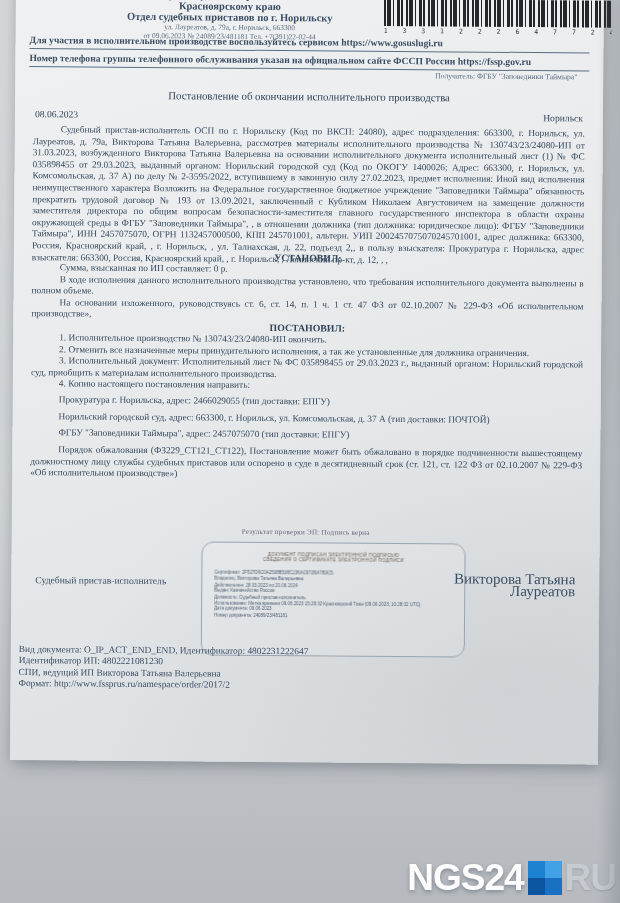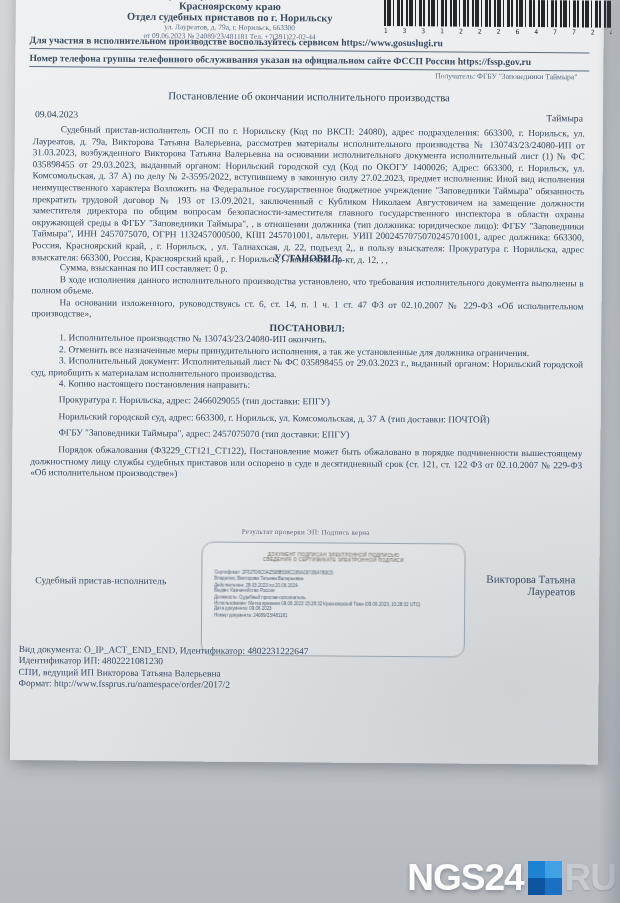--- a/index.html
+++ b/index.html
@@ -39,21 +39,21 @@
   .center-head{left:0;width:100%;text-align:center;font-weight:bold;font-size:9.8px;color:#31445a;}
   .addr-line{text-indent:28px;text-align:left;margin-top:4.5px;}
   .ep-result{left:0;top:542px;width:100%;text-align:center;font-size:7px;color:#5d6478;letter-spacing:.3px;}
   .stamp{left:190px;top:556px;width:262px;height:112px;border:1.2px solid #98a4ae;border-radius:12px;
     background:rgba(255,255,255,.12);filter:blur(.22px);}
   .stamp-header{margin:9px 8px 0 8px;text-align:center;font-family:"Liberation Sans",sans-serif;
     font-size:6px;line-height:6.6px;color:#6e6052;letter-spacing:.4px;transform:scale(.78);transform-origin:top center;}
   .stamp-body{margin:5px 0 0 12px;font-family:"Liberation Sans",sans-serif;font-size:6.2px;line-height:8.4px;
     color:#4d5e6f;transform:scale(.72);transform-origin:top left;width:138%;}
   .sig-left{left:24px;top:590px;font-size:9.6px;color:#3a4d63;}
-  .sig-right{right:24px;top:586px;font-size:11px;color:#3a4d63;text-align:right;line-height:11.5px;}
+  .sig-right{right:24px;top:586px;font-size:15px;color:#3a4d63;text-align:right;line-height:11.5px;}
   .footerblock{left:8px;top:660px;font-size:9.4px;line-height:11.4px;color:#3a4d63;}
   .ngs-logo{position:absolute;right:4px;bottom:4px;display:flex;align-items:center;
     font-family:"Liberation Sans",sans-serif;font-weight:bold;font-size:37px;letter-spacing:-1px;}
   .ngs-left{color:#fdfdfd;text-shadow:0 2px 4px rgba(30,40,60,.35);}
   .ngs-sq{width:34px;height:34px;margin:0 3px 0 4px;display:grid;grid-template-columns:1fr 1fr;grid-template-rows:1fr 1fr;}
   .ngs-right{color:#c6cbd0;text-shadow:0 1px 2px rgba(30,40,60,.18);}
 </style>
 </head>
 <body>
 
@@ -73,22 +73,22 @@
   </div>
 
   <div class="abs notice" style="top:50px;">Для участия в исполнительном производстве воспользуйтесь сервисом https://www.gosuslugi.ru</div>
   <div class="abs notice" style="top:68px;">Номер телефона группы телефонного обслуживания указан на официальном сайте ФССП России https://fssp.gov.ru</div>
 
   <div class="abs recipient">Получатель: ФГБУ "Заповедники Таймыра"</div>
 
   <div class="abs title">Постановление об окончании исполнительного производства</div>
 
   <div class="abs daterow">
-    <span>09.04.2023</span>
-    <span class="city">Таймыра</span>
+    <span>08.06.2023</span>
+    <span class="city">Норильск</span>
   </div>
 
   <div class="abs bodytext indent" style="top:140px;">Судебный пристав-исполнитель ОСП по г. Норильску (Код по ВКСП: 24080), адрес подразделения: 663300, г. Норильск, ул. Лауреатов, д. 79а, Викторова Татьяна Валерьевна, рассмотрев материалы исполнительного производства № 130743/23/24080-ИП от 31.03.2023, возбужденного Викторова Татьяна Валерьевна на основании исполнительного документа исполнительный лист (1) № ФС 035898455 от 29.03.2023, выданный органом: Норильский городской суд (Код по ОКОГУ 1400026; Адрес: 663300, г. Норильск, ул. Комсомольская, д. 37 А) по делу № 2-3595/2022, вступившему в законную силу 27.02.2023, предмет исполнения: Иной вид исполнения неимущественного характера Возложить на Федеральное государственное бюджетное учреждение "Заповедники Таймыра" обязанность прекратить трудовой договор № 193 от 13.09.2021, заключенный с Кубликом Николаем Августовичем на замещение должности заместителя директора по общим вопросам безопасности-заместителя главного государственного инспектора в области охраны окружающей среды в ФГБУ "Заповедники Таймыра", , в отношении должника (тип должника: юридическое лицо): ФГБУ "Заповедники Таймыра", ИНН 2457075070, ОГРН 1132457000500, КПП 245701001, альтерн. УИП 2002457075070245701001, адрес должника: 663300, Россия, Красноярский край, , г. Норильск, , ул. Талнахская, д. 22, подъезд 2,, в пользу взыскателя: Прокуратура г. Норильска, адрес взыскателя: 663300, Россия, Красноярский край, , г. Норильск, , Ленинский пр-кт, д. 12, , ,</div>
 
   <div class="abs center-head" style="top:266px;">УСТАНОВИЛ:</div>
 
   <div class="abs bodytext" style="top:278px;">
     <div class="indent">Сумма, взысканная по ИП составляет: 0 р.</div>
     <div class="indent">В ходе исполнения данного исполнительного производства установлено, что требования исполнительного документа выполнены в полном объеме.</div>
     <div class="indent">На основании изложенного, руководствуясь ст. 6, ст. 14, п. 1 ч. 1 ст. 47 ФЗ от 02.10.2007 №  229-ФЗ «Об исполнительном производстве»,</div>

